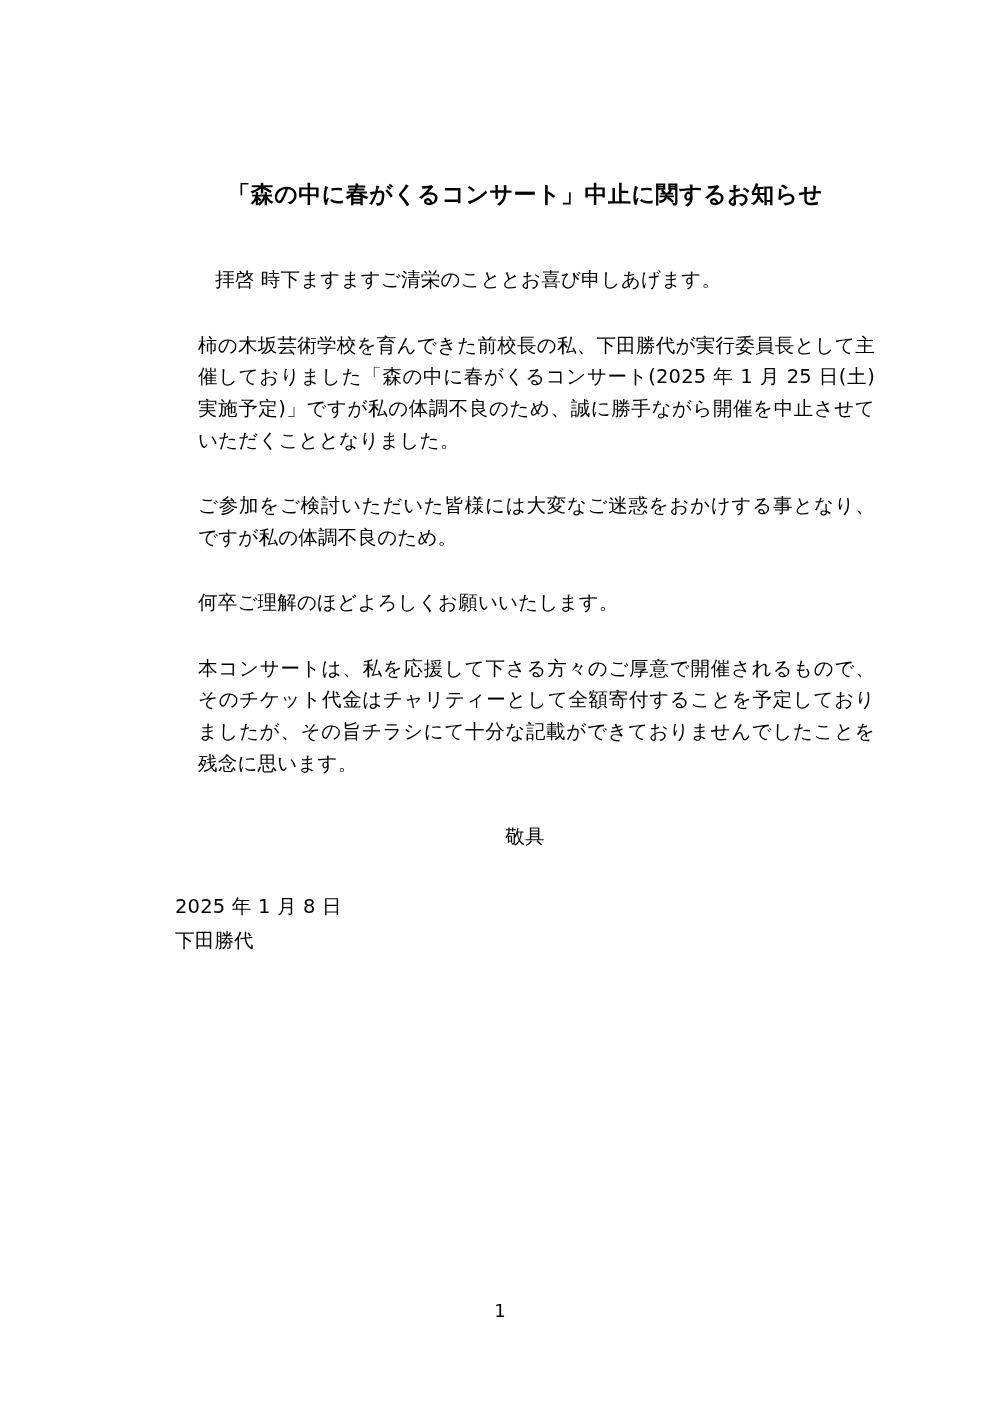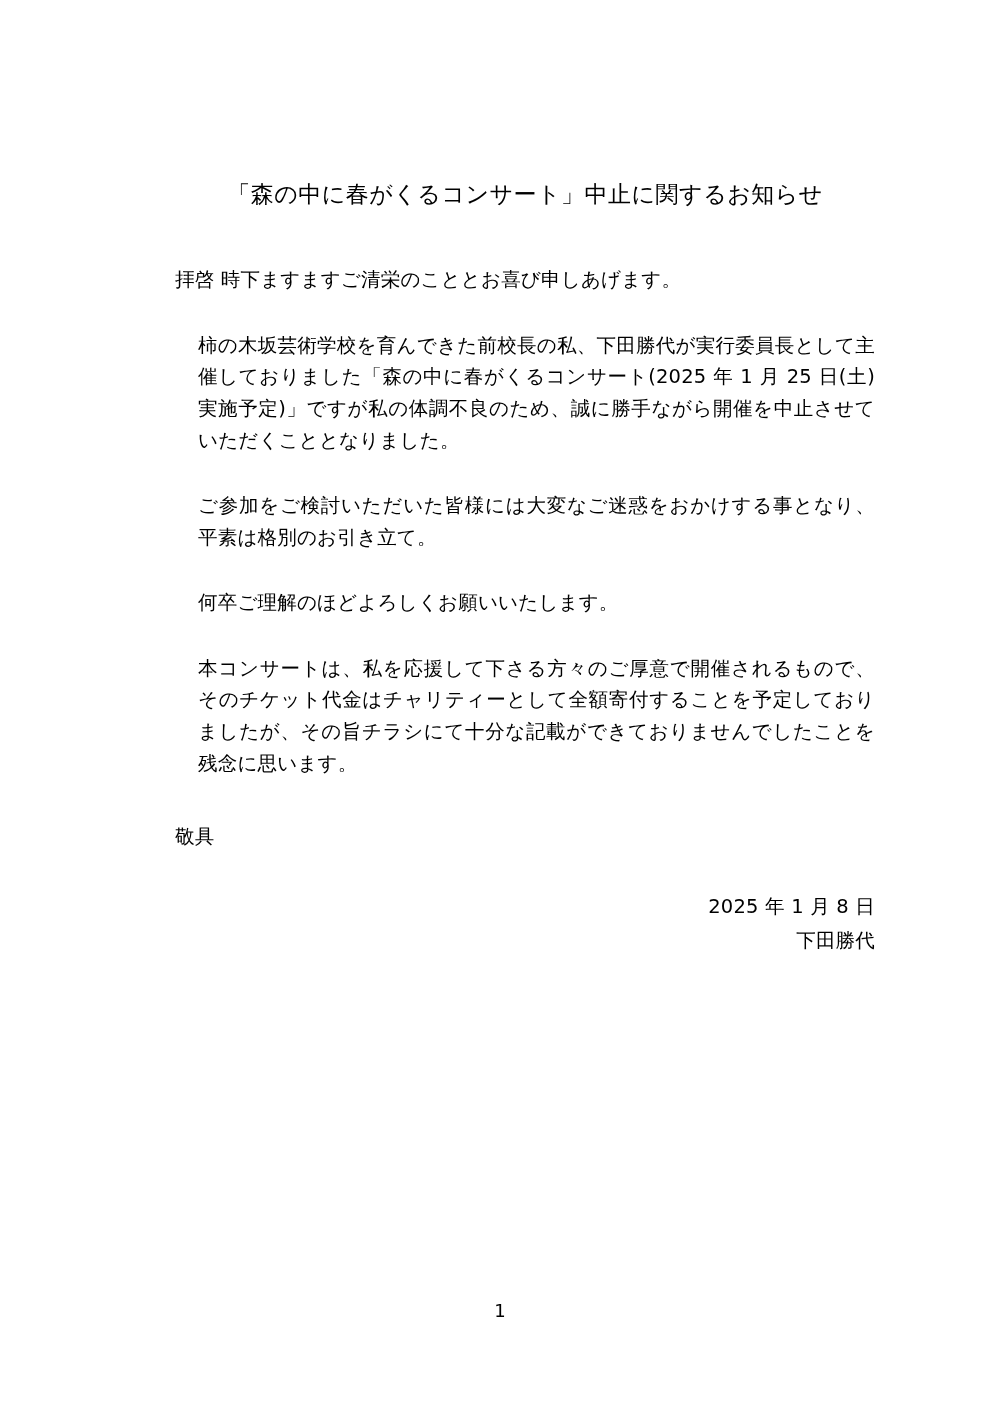--- a/index.html
+++ b/index.html
@@ -21,44 +21,43 @@
   }
   .content {
     position: absolute;
     left: 175px;
     top: 0;
     width: 700px;
   }
   .doc-title {
     text-align: center;
     font-size: 23px;
-    font-weight: normal;
+    font-weight: bold;
     letter-spacing: 0.5px;
     margin-top: 178px;
     margin-bottom: 0;
     line-height: 1.4;
   }
   .para {
     font-size: 19.5px;
     line-height: 1.62;
     letter-spacing: 0.2px;
     text-align: justify;
     margin: 0;
   }
-  .gap-large { margin-top: 54px; }
+  .gap-large { margin-top: 54px; margin-left: 40px; }
   .gap-block { margin-top: 34px; margin-left: 23px; }
   .line { display: block; }
   .closing {
-    text-align: left;
+    text-align: center;
     font-size: 19.5px;
     margin-top: 44px;
     letter-spacing: 0.2px;
   }
   .sign-block {
-    text-align: right;
     font-size: 19.5px;
     line-height: 1.75;
     margin-top: 40px;
     letter-spacing: 0.2px;
   }
   .sign-line { display: block; }
   .page-number {
     position: absolute;
     left: 0;
     right: 0;
@@ -74,21 +73,21 @@
   <div class="content">
 
     <h1 class="doc-title">「森の中に春がくるコンサート」中止に関するお知らせ</h1>
 
     <div class="para gap-large">
       <span class="line">拝啓  時下ますますご清栄のこととお喜び申しあげます。</span>
     </div>
 
     <p class="para gap-block">柿の木坂芸術学校を育んできた前校長の私、下田勝代が実行委員長として主催しておりました「森の中に春がくるコンサート(2025 年 1 月 25 日(土)実施予定)」ですが私の体調不良のため、誠に勝手ながら開催を中止させていただくこととなりました。</p>
 
-    <p class="para gap-block">ご参加をご検討いただいた皆様には大変なご迷惑をおかけする事となり、平素は格別のお引き立て。</p>
+    <p class="para gap-block">ご参加をご検討いただいた皆様には大変なご迷惑をおかけする事となり、ですが私の体調不良のため。</p>
 
     <p class="para gap-block">何卒ご理解のほどよろしくお願いいたします。</p>
 
     <p class="para gap-block">本コンサートは、私を応援して下さる方々のご厚意で開催されるもので、そのチケット代金はチャリティーとして全額寄付することを予定しておりましたが、その旨チラシにて十分な記載ができておりませんでしたことを残念に思います。</p>
 
     <div class="closing">敬具</div>
 
     <div class="sign-block">
       <span class="sign-line">2025 年 1 月 8 日</span>
       <span class="sign-line">下田勝代</span>

